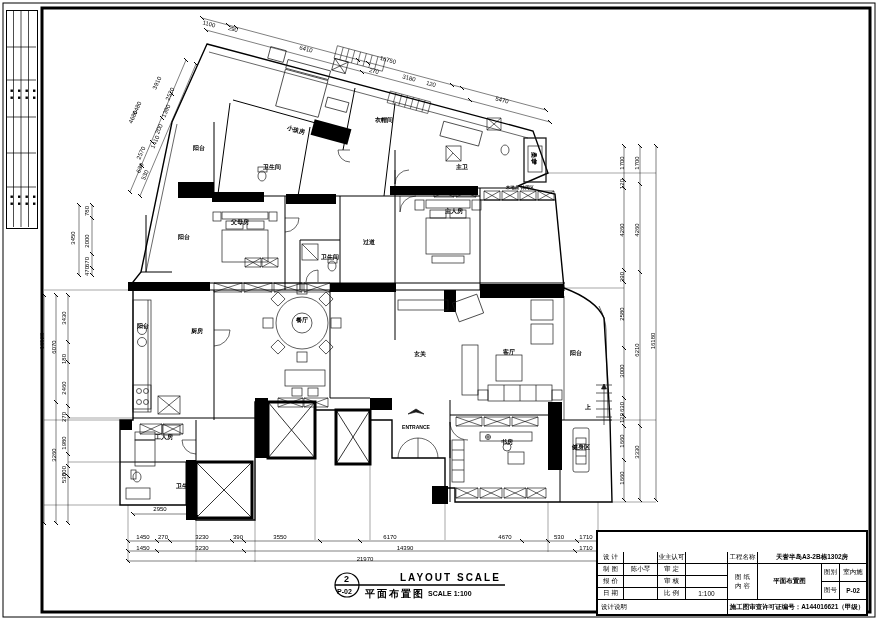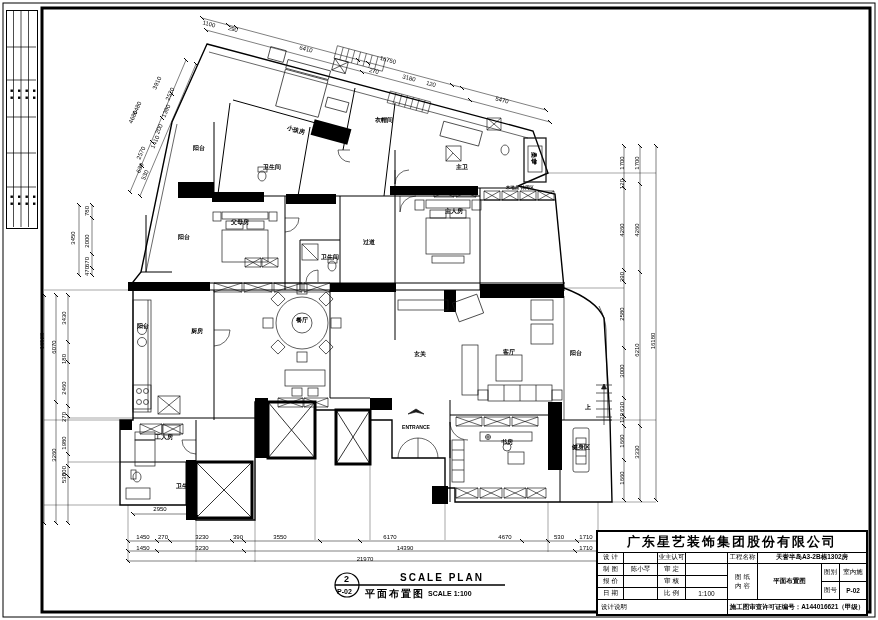--- a/index.html
+++ b/index.html
@@ -378,25 +378,24 @@
       <span class="stamp-cell" style="left: 24px; top: 76px;">■■</span>
       <span class="stamp-cell" style="left: 1.5px; top: 182px;">■■</span>
       <span class="stamp-cell" style="left: 9px; top: 182px;">■■</span>
       <span class="stamp-cell" style="left: 16.5px; top: 182px;">■■</span>
       <span class="stamp-cell" style="left: 24px; top: 182px;">■■</span>
     </div>
 
   <div class="lbl callout-text" style="left:344px;top:575px;font-size:9px;">2</div>
   <div class="lbl callout-text" style="left:337px;top:588px;font-size:7px;">P-02</div>
   <div class="lbl callout-text" style="left:365px;top:589px;font-size:10px;letter-spacing:2px;">平面布置图</div>
-  <div class="lbl callout-text" style="left:400px;top:573px;font-size:10px;letter-spacing:2px;">SCALE PLAN</div>
+  <div class="lbl callout-text" style="left:400px;top:573px;font-size:10px;letter-spacing:2px;">LAYOUT SCALE</div>
   <div class="lbl callout-text" style="left:428px;top:590px;font-size:7px;">SCALE 1:100</div>
 
   <div id="titleblock">
-    <div class="tb-company">广东星艺装饰集团股份有限公司</div>
 
     <div class="tb-cell" style="left:0;top:20px;width:26px;height:12px;">设 计</div>
     <div class="tb-cell" style="left:26px;top:20px;width:34px;height:12px;"></div>
     <div class="tb-cell" style="left:60px;top:20px;width:28px;height:12px;">业主认可</div>
     <div class="tb-cell" style="left:88px;top:20px;width:42px;height:12px;"></div>
     <div class="tb-cell" style="left:130px;top:20px;width:30px;height:12px;">工程名称</div>
     <div class="tb-cell" style="left:160px;top:20px;width:108px;height:12px;border-right:none;font-weight:bold;">天誉半岛A3-2B栋1302房</div>
 
     <div class="tb-cell" style="left:0;top:32px;width:26px;height:12px;">制 图</div>
     <div class="tb-cell" style="left:26px;top:32px;width:34px;height:12px;">陈小琴</div>

